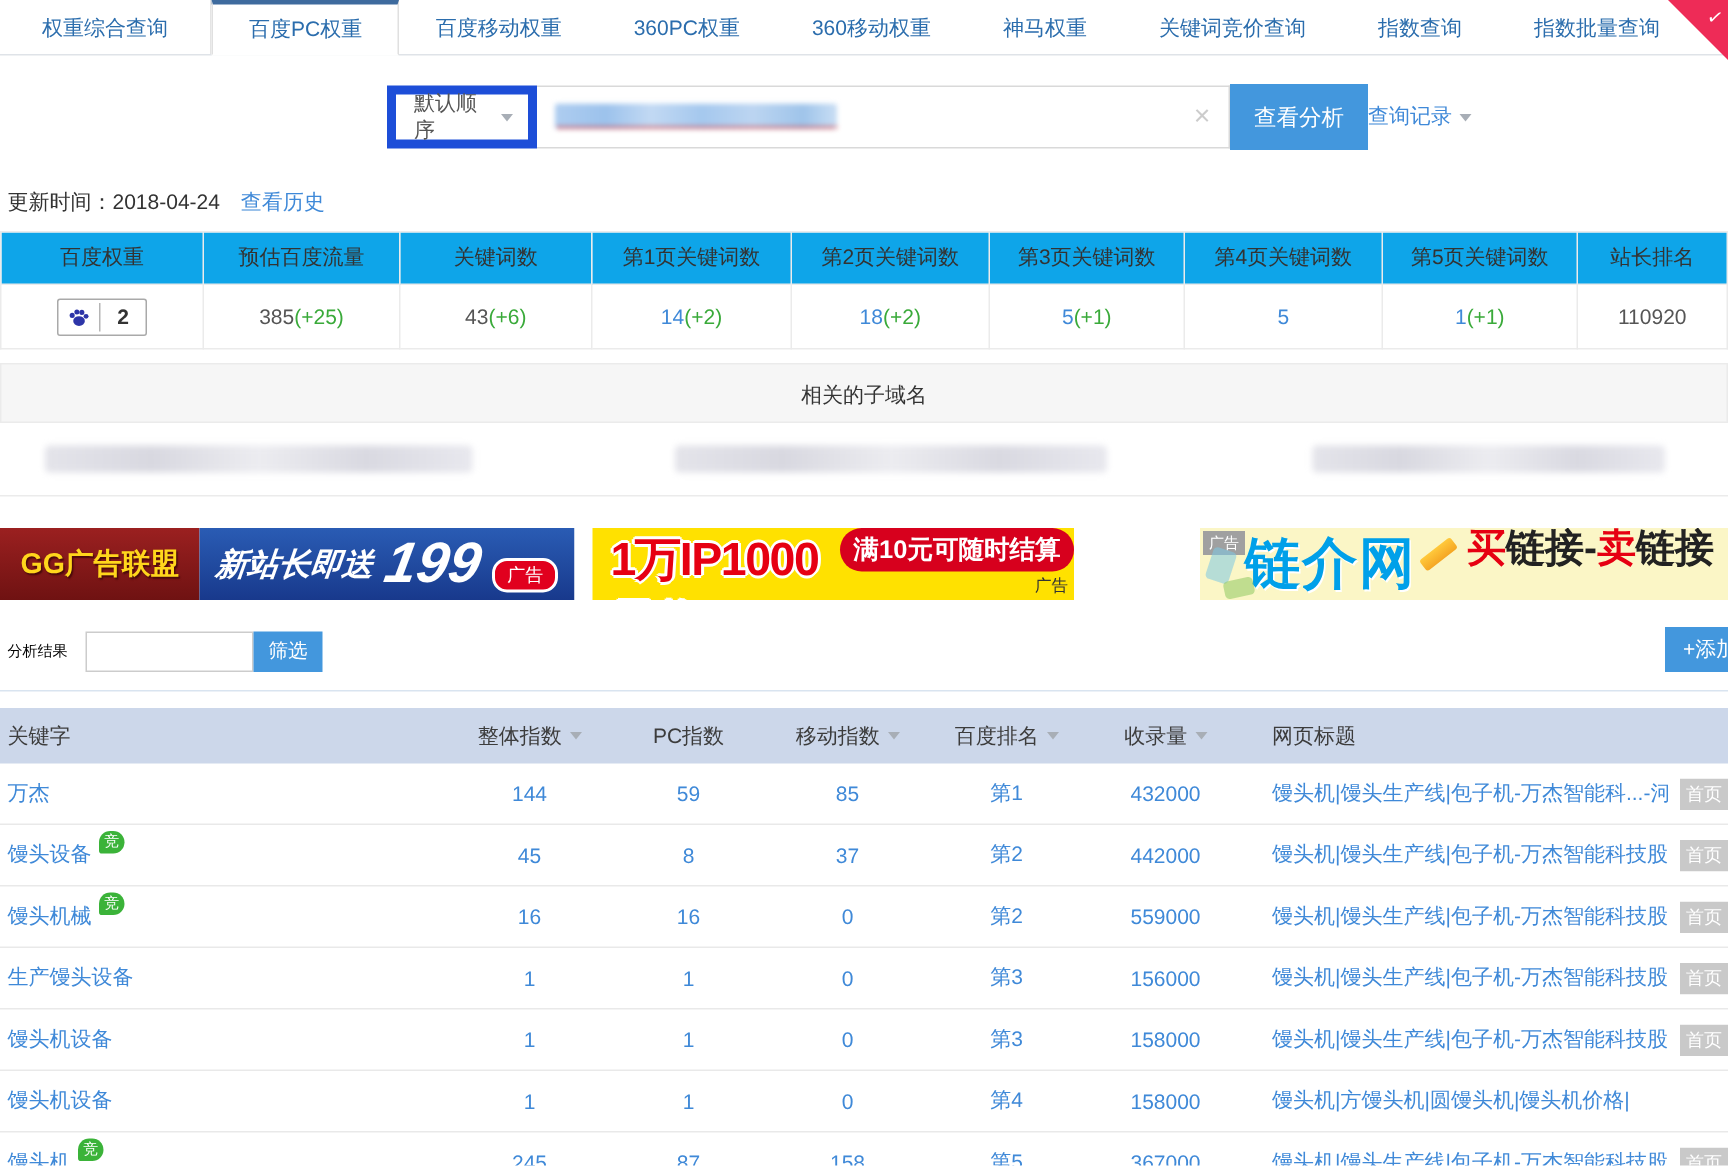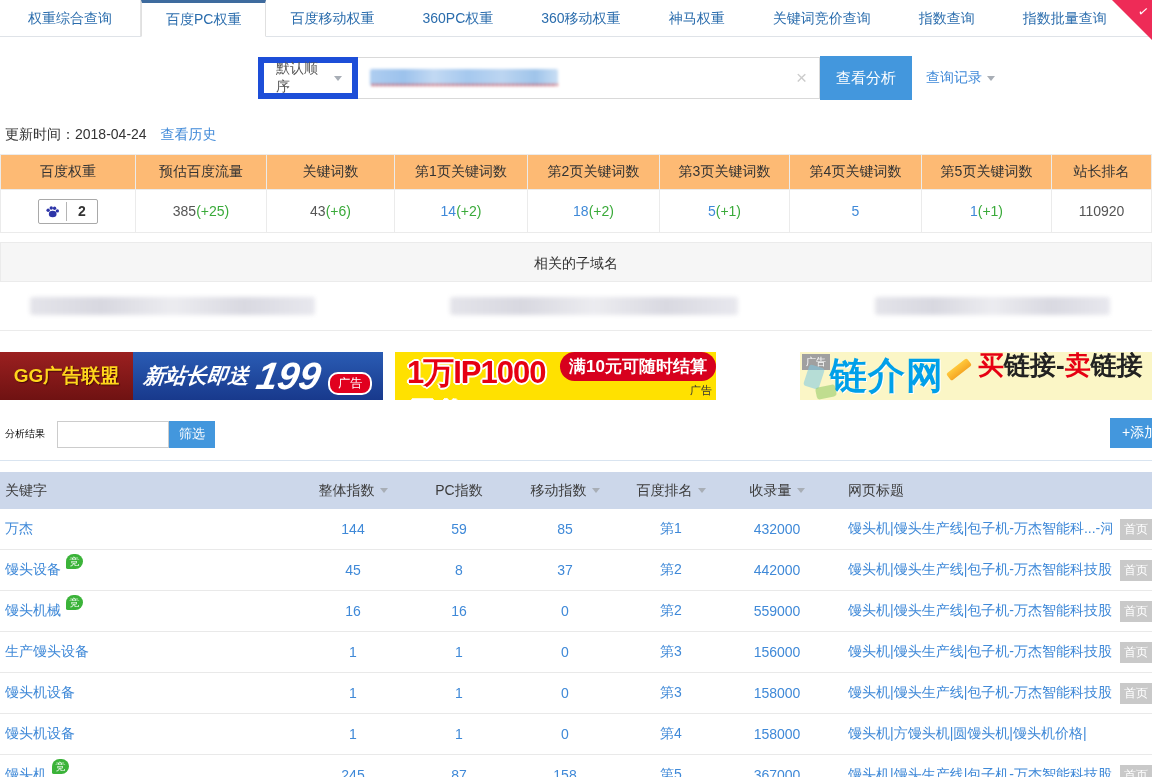--- a/index.html
+++ b/index.html
@@ -20,32 +20,32 @@
   
   .search-row { display:flex; align-items:center; margin:19px 0 0 258px; }
   .order-select { display:flex; align-items:center; justify-content:space-between; width:100px; height:42px;
     border:6px solid #1d4ed8; padding:0 10px 0 12px; color:#555; cursor:pointer; background:#fff; }
   .search-box { position:relative; width:462px; height:42px; border:1px solid #d9d9d9; border-left:none; background:#fff; }
   .blur-text { position:absolute; left:12px; top:11px; width:188px; height:17px; border-radius:2px;
     background:linear-gradient(90deg,#aecdf0 0%,#9cc2ec 18%,#c2d9f3 34%,#a5c8ee 52%,#bcd5f1 70%,#9fc4ea 88%,#c9def4 100%);
     filter:blur(1.6px); border-bottom:2px dotted #d22; }
   .clear-x { position:absolute; right:12px; top:9px; color:#ccc; font-size:19px; cursor:pointer; }
   .analyze-btn { width:92px; height:44px; background:#4397dd; color:#fff; font-size:15px; border:none; cursor:pointer; }
-  .records-link { margin-left:14px; color:#3f89d8; cursor:pointer; display:flex; align-items:center; }
+  .records-link { margin-left:0; color:#3f89d8; cursor:pointer; display:flex; align-items:center; }
   .caret { display:inline-block; width:0; height:0; border-left:4px solid transparent; border-right:4px solid transparent;
     border-top:5px solid #a8aeb6; margin-left:5px; vertical-align:middle; }
 
   
   .update-line { margin:26px 0 10px 5px; }
   .history-link { color:#3f89d8; margin-left:10px; cursor:pointer; }
 
   
   .ov-table { width:1152px; border-collapse:collapse; table-layout:fixed; margin-top:6px; }
   .ov-table th, .ov-table td { border:1px solid #ebebeb; text-align:center; font-weight:normal; }
-  .ov-table th { background:#fdba74; height:35px; color:#333; }
+  .ov-table th { background:#0ea5e9; height:35px; color:#333; }
   .ov-table td { height:43px; background:#fff; }
   .val-dark { color:#555; }
   .val-blue { color:#3f89d8; }
   .delta { color:#3aaa3a; }
   .rank-val { color:#555; }
   .weight-badge { display:inline-flex; align-items:center; border:1px solid #a9a9a9; background:#fff;
     padding:2px 0; border-radius:2px; cursor:pointer; }
   .paw { display:inline-flex; padding:2px 6px; border-right:1px solid #b5b5b5; }
   .weight-num { font-weight:bold; padding:0 11px; color:#333; }
 

